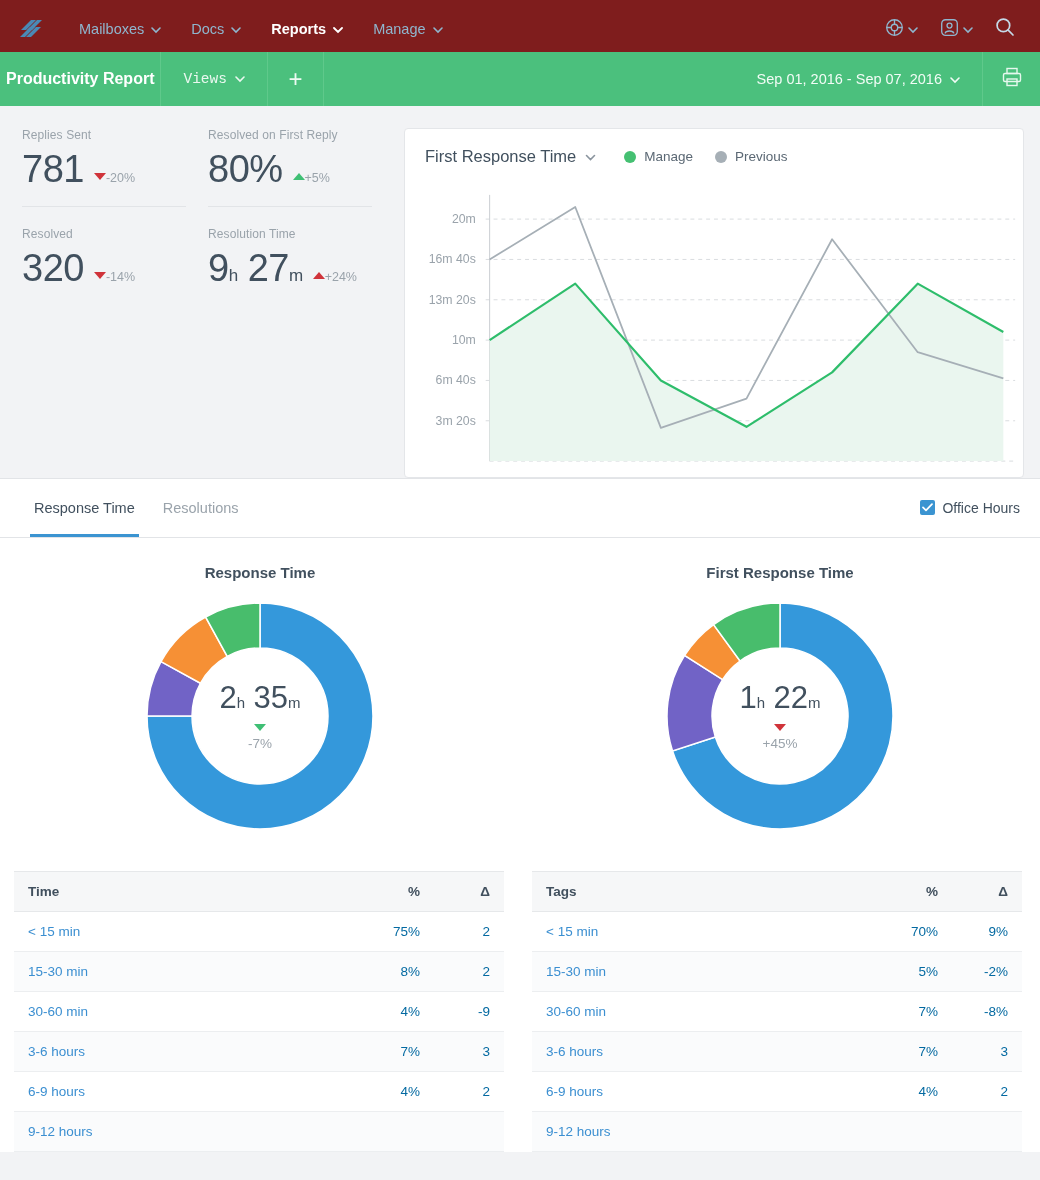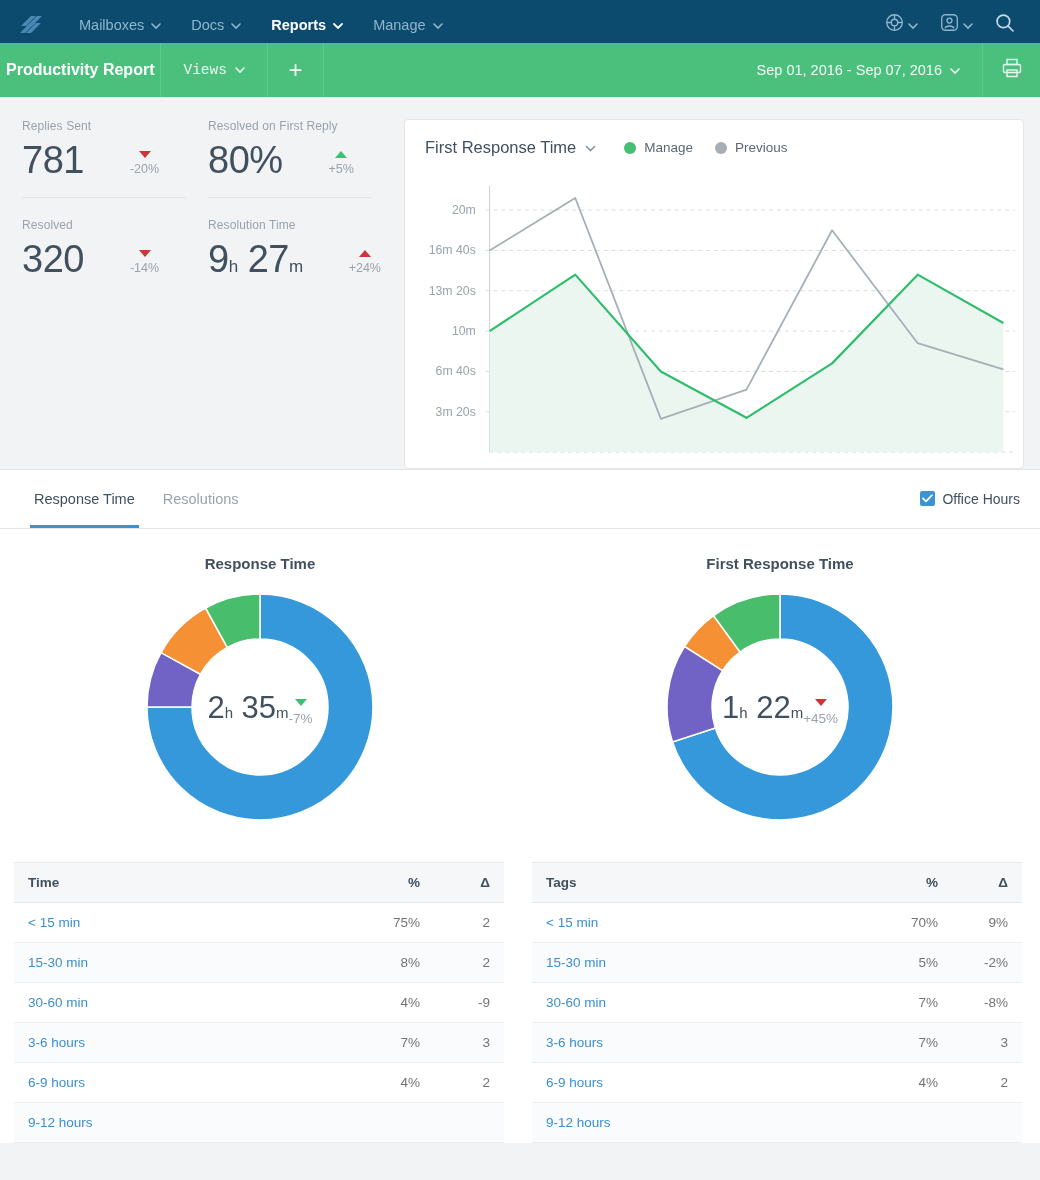--- a/index.html
+++ b/index.html
@@ -6,21 +6,21 @@
   html, body {
     width: 1040px; height: 1180px;
     background: #F2F3F5;
     font-family: "Liberation Sans", sans-serif;
     -webkit-font-smoothing: antialiased;
   }
   .page { width: 1040px; height: 1180px; position: relative; overflow: hidden; }
 
   
   .topnav {
-    height: 43px; background: #0c4a6e; display: flex; align-items: center;
+    height: 52px; background: #7f1d1d; display: flex; align-items: center;
     padding: 6px 16px 0 12px;
   }
   .logo { width: 38px; height: 38px; display: flex; align-items: center; justify-content: center; }
   .nav-items { display: flex; align-items: center; margin-left: 14px; }
   .nav-item {
     display: flex; align-items: center; gap: 7px; color: #8FB6CE;
     font-size: 14.5px; padding: 0 15px; cursor: pointer; white-space: nowrap;
   }
   .nav-item.active { color: #FFFFFF; font-weight: bold; }
   .nav-spacer { flex: 1; }
@@ -65,21 +65,21 @@
   .metrics { width: 372px; }
   .metric-row { display: flex; }
   .metric {
     width: 186px; padding-right: 14px; padding-bottom: 18px;
   }
   .metric + .metric { }
   .metric-label { color: #9AA3AB; font-size: 12px; margin-bottom: 8px; letter-spacing: .1px;}
   .metric-valrow { display: flex; align-items: flex-end; gap: 10px; }
   .metric-value { font-size: 38px; color: #41505E; line-height: 1; font-weight: 400; letter-spacing: -.5px;}
   .metric-value .unit { font-size: 17px; color: #41505E; }
-  .metric-delta { display: flex; flex-direction: column; align-items: center; padding-bottom: 3px; margin-left: 36px;}
+  .metric-delta { display: flex; flex-direction: row; align-items: center; padding-bottom: 3px;}
   .tri { width: 0; height: 0; border-left: 6px solid transparent; border-right: 6px solid transparent; }
   .tri.down { border-top: 7px solid #D0333A; }
   .tri.up { border-bottom: 7px solid #D0333A; }
   .tri.up.good { border-bottom: 7px solid #3FBF74; }
   .tri.down.good { border-top: 7px solid #3FBF74; }
   .delta-text { font-size: 12.5px; color: #9AA3AB; margin-top: 4px; }
   .metric-rule { border-top: 1px solid #E2E4E7; width: 164px; margin-bottom: 20px;}
 
   
   .chartcard {
@@ -114,42 +114,42 @@
     width: 15px; height: 15px; border-radius: 2px; background: #3B94D1;
     display: flex; align-items: center; justify-content: center;
   }
 
   
   .panels { display: flex; background: #fff; padding: 26px 0 0 0; }
   .panel { flex: 1; display: flex; flex-direction: column; align-items: center; }
   .panel-title { font-size: 15px; color: #41505E; font-weight: bold; margin-bottom: 20px; }
   .donut-wrap { position: relative; width: 230px; height: 230px; }
   .donut-center {
-    position: absolute; inset: 0; display: flex; flex-direction: row;
+    position: absolute; inset: 0; display: flex; flex-direction: column;
     align-items: center; justify-content: center;
   }
   .donut-value { font-size: 31px; color: #41505E; line-height: 1; }
   .donut-value .unit { font-size: 15px; }
   .donut-delta { display: flex; flex-direction: column; align-items: center; margin-top: 11px;}
   .donut-delta-text { font-size: 13.5px; color: #9AA3AB; margin-top: 5px; }
 
   
   .tables { display: flex; background: #fff; padding: 40px 18px 0 14px; gap: 28px; }
   .table-col { flex: 1; }
   table { width: 100%; border-collapse: collapse; }
   thead th {
     background: #F6F7F8; font-size: 13.5px; color: #41505E; font-weight: bold;
     text-align: left; padding: 12px 14px; border-top: 1px solid #E6E8EA; border-bottom: 1px solid #E6E8EA;
   }
   thead th.num { text-align: right; width: 70px; }
   tbody td {
     font-size: 13.5px; padding: 12px 14px; border-bottom: 1px solid #ECEEF0; color: #5B6874;
   }
   tbody td.link { color: #3B8FD1; cursor: pointer; }
-  tbody td.num { text-align: right; color: #737373; }
+  tbody td.num { text-align: right; color: #0369a1; }
   tbody tr:nth-child(even) { background: #FAFBFC; }
 </style>
 </head>
 <body>
 
 <div class="page">
 
   <div class="topnav">
     <div class="logo">
       <svg width="26" height="26" viewBox="0 0 26 26">

